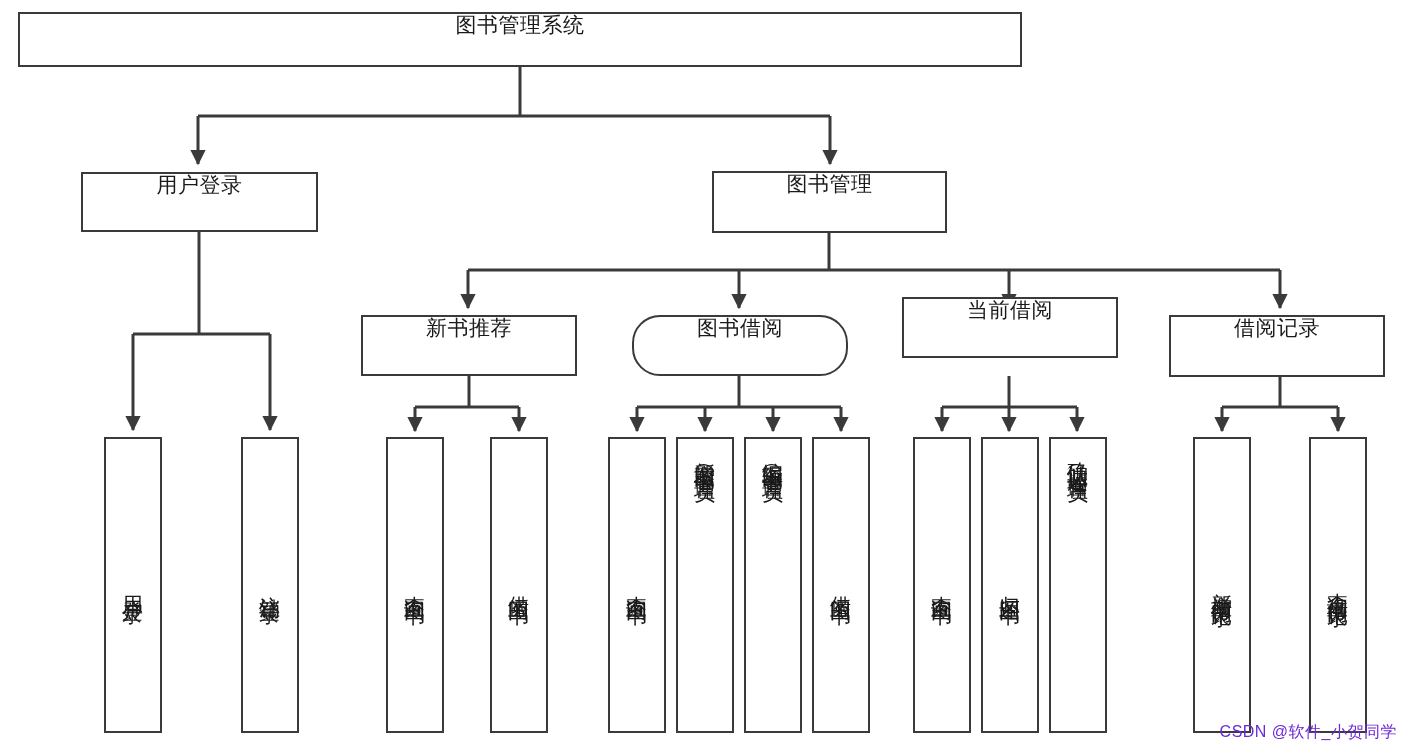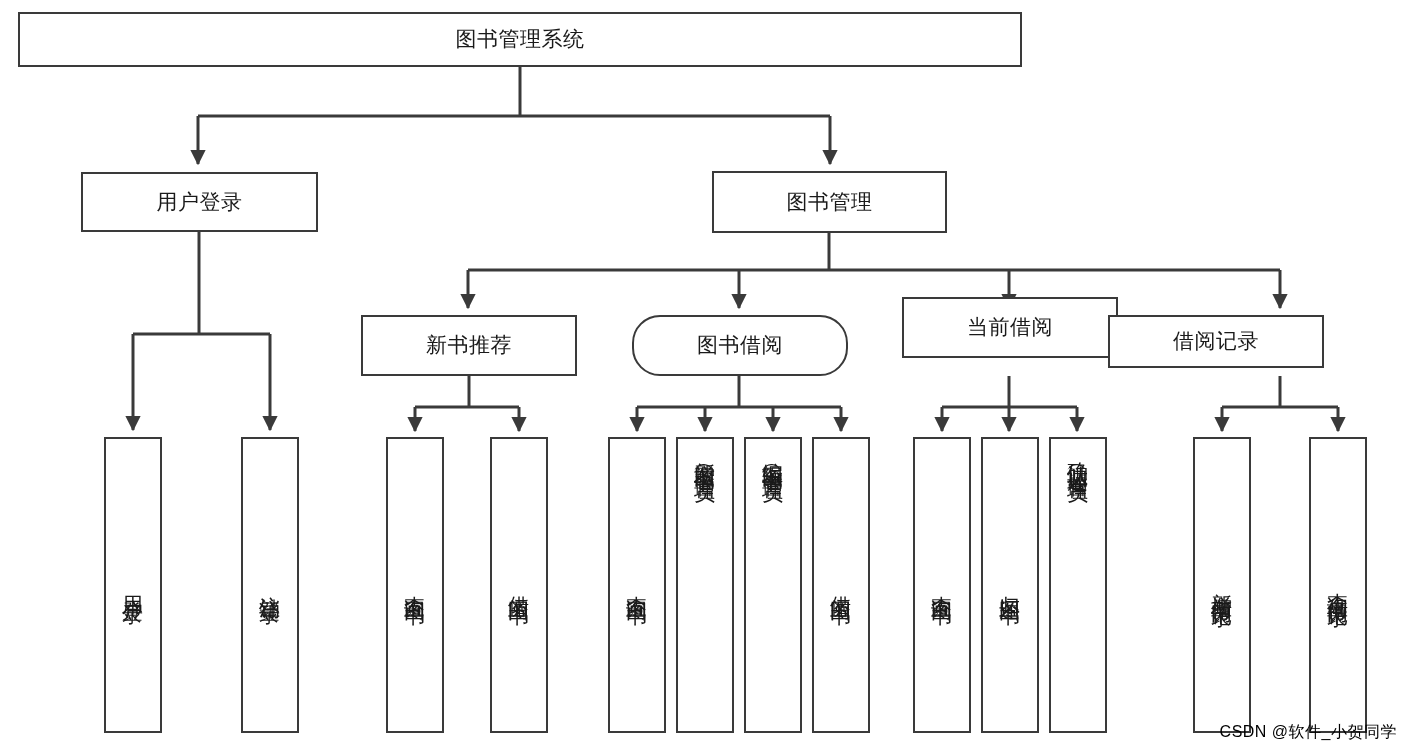--- a/index.html
+++ b/index.html
@@ -24,21 +24,20 @@
     width: 1405px;
     height: 747px;
     pointer-events: none;
   }
   .node {
     position: absolute;
     box-sizing: border-box;
     border: 2.5px solid #3a3a3a;
     background: #ffffff;
     display: flex;
-    align-items: center;
     justify-content: center;
     color: #1a1a1a;
   }
   .node .lbl {
     display: block;
     text-align: center;
     line-height: 1.05;
   }
   .node.horiz .lbl {
     writing-mode: horizontal-tb;
@@ -59,21 +58,21 @@
   }
   .node.vert.center {
     align-items: center;
     padding-top: 0;
   }
   #watermark {
     position: absolute;
     right: 8px;
     bottom: 4px;
     font-size: 16px;
-    color: #000000;
+    color: #6d28d9;
     letter-spacing: 0.5px;
     white-space: nowrap;
   }
 </style>
 </head>
 <body>
 
 <div id="canvas">
 
   <svg id="wires" viewBox="0 0 1405 747" width="1405" height="747" xmlns="http://www.w3.org/2000/svg">
@@ -143,21 +142,21 @@
   </div>
 
   <div class="node horiz" style="left:632px; top:315px; width:216px; height:61px;border-radius:28px;">
     <span class="lbl">图书借阅</span>
   </div>
 
   <div class="node horiz" style="left:902px; top:297px; width:216px; height:61px;">
     <span class="lbl">当前借阅</span>
   </div>
 
-  <div class="node horiz" style="left:1108px; top:315px; width:216px; height:53px;">
+  <div class="node horiz" style="left:1169px; top:315px; width:216px; height:62px;">
     <span class="lbl">借阅记录</span>
   </div>
 
   <div class="node vert center" style="left:104px; top:437px; width:58px; height:296px;">
     <span class="lbl">用户登录</span>
   </div>
 
   <div class="node vert center" style="left:241px; top:437px; width:58px; height:296px;">
     <span class="lbl">注销登录</span>
   </div>

